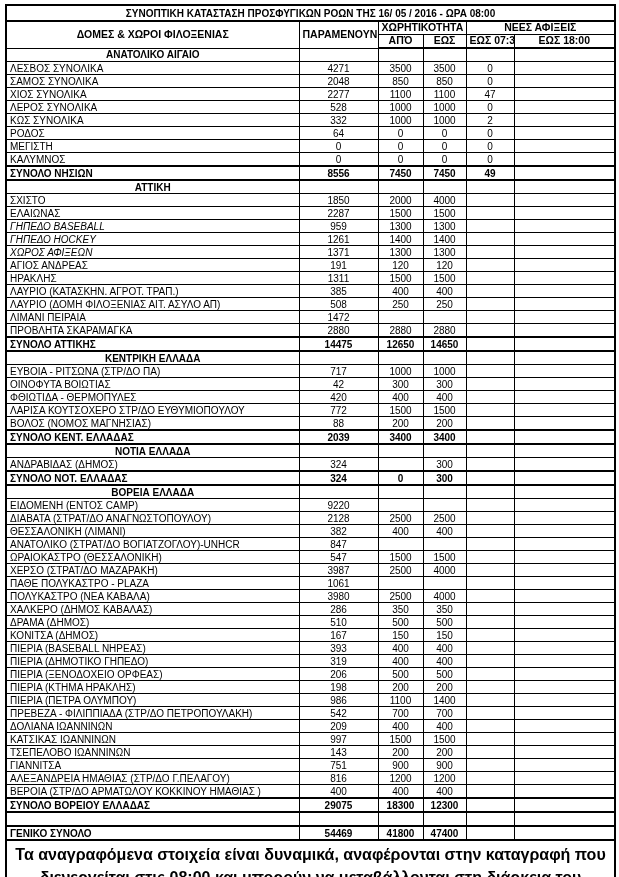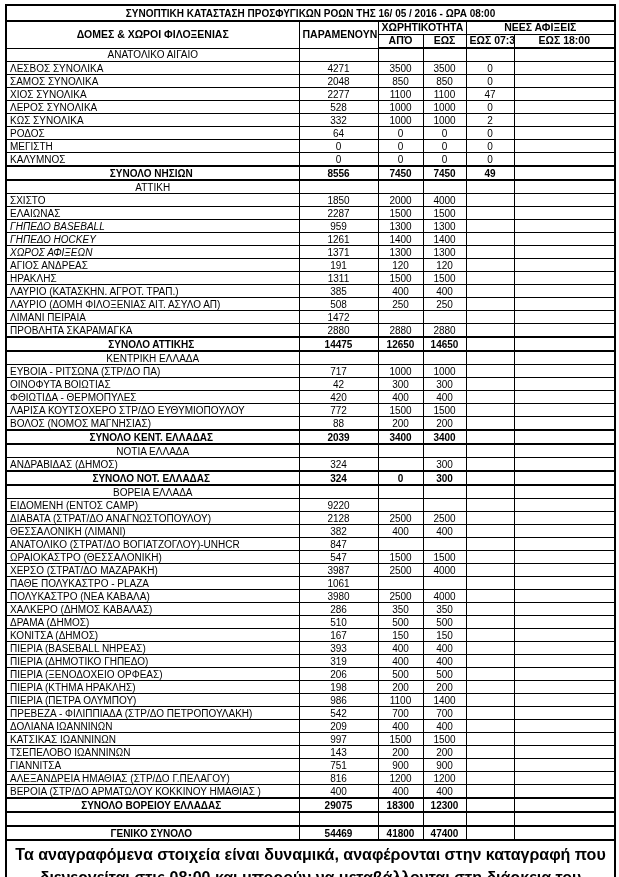--- a/index.html
+++ b/index.html
@@ -38,29 +38,29 @@
   }
   th.title {
     font-size: 10px;
     height: 14px;
     border-bottom: 2px solid #000;
   }
   thead tr.sub th { border-bottom: 2px solid #000; }
   td.name { text-align: left; }
   td.num  { text-align: center; }
   tr.section-row td {
-    font-weight: normal;
+    font-weight: bold;
     text-align: center;
   }
   tr.total-row td {
     font-weight: bold;
     border-top: 2px solid #000;
     border-bottom: 2px solid #000;
   }
-  tr.total-row td.name { text-align: center; padding-right: 6px; }
+  tr.total-row td.name { text-align: left; padding-right: 6px; }
   td.italic { font-style: italic; margin-left: 21px; }
   tfoot td.footer {
     font-weight: bold;
     text-align: center;
     white-space: normal;
     font-size: 16px;
     line-height: 1.45;
     height: auto;
     padding: 2px 4px;
     border-top: 2px solid #000;

